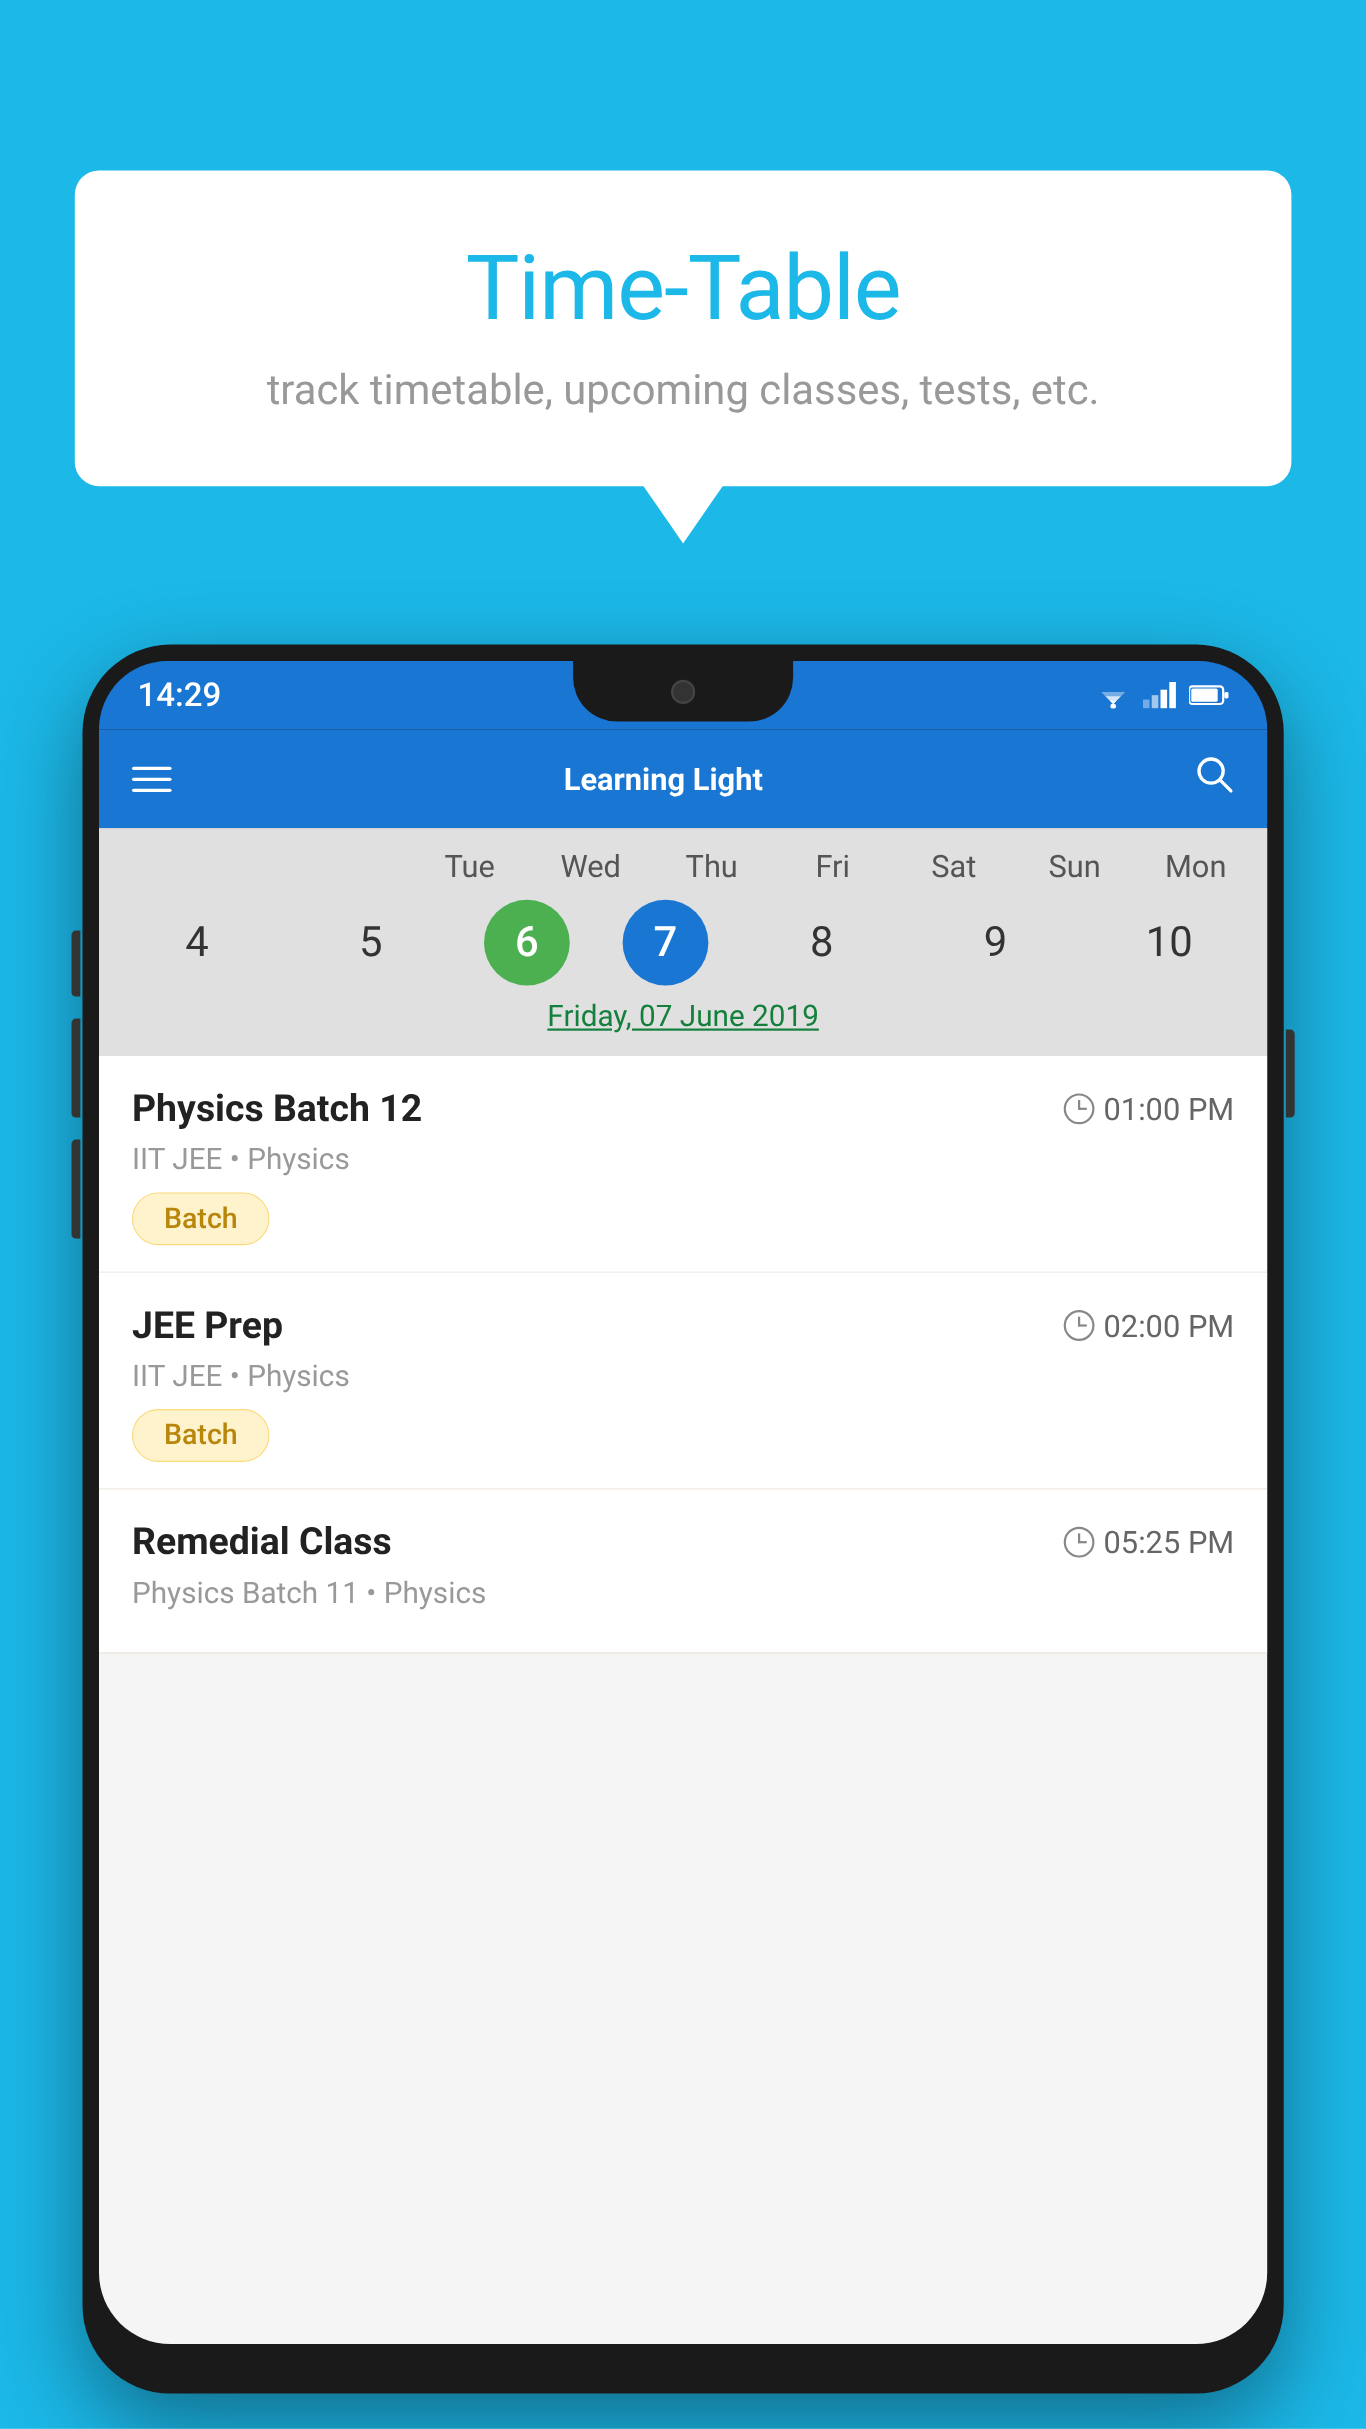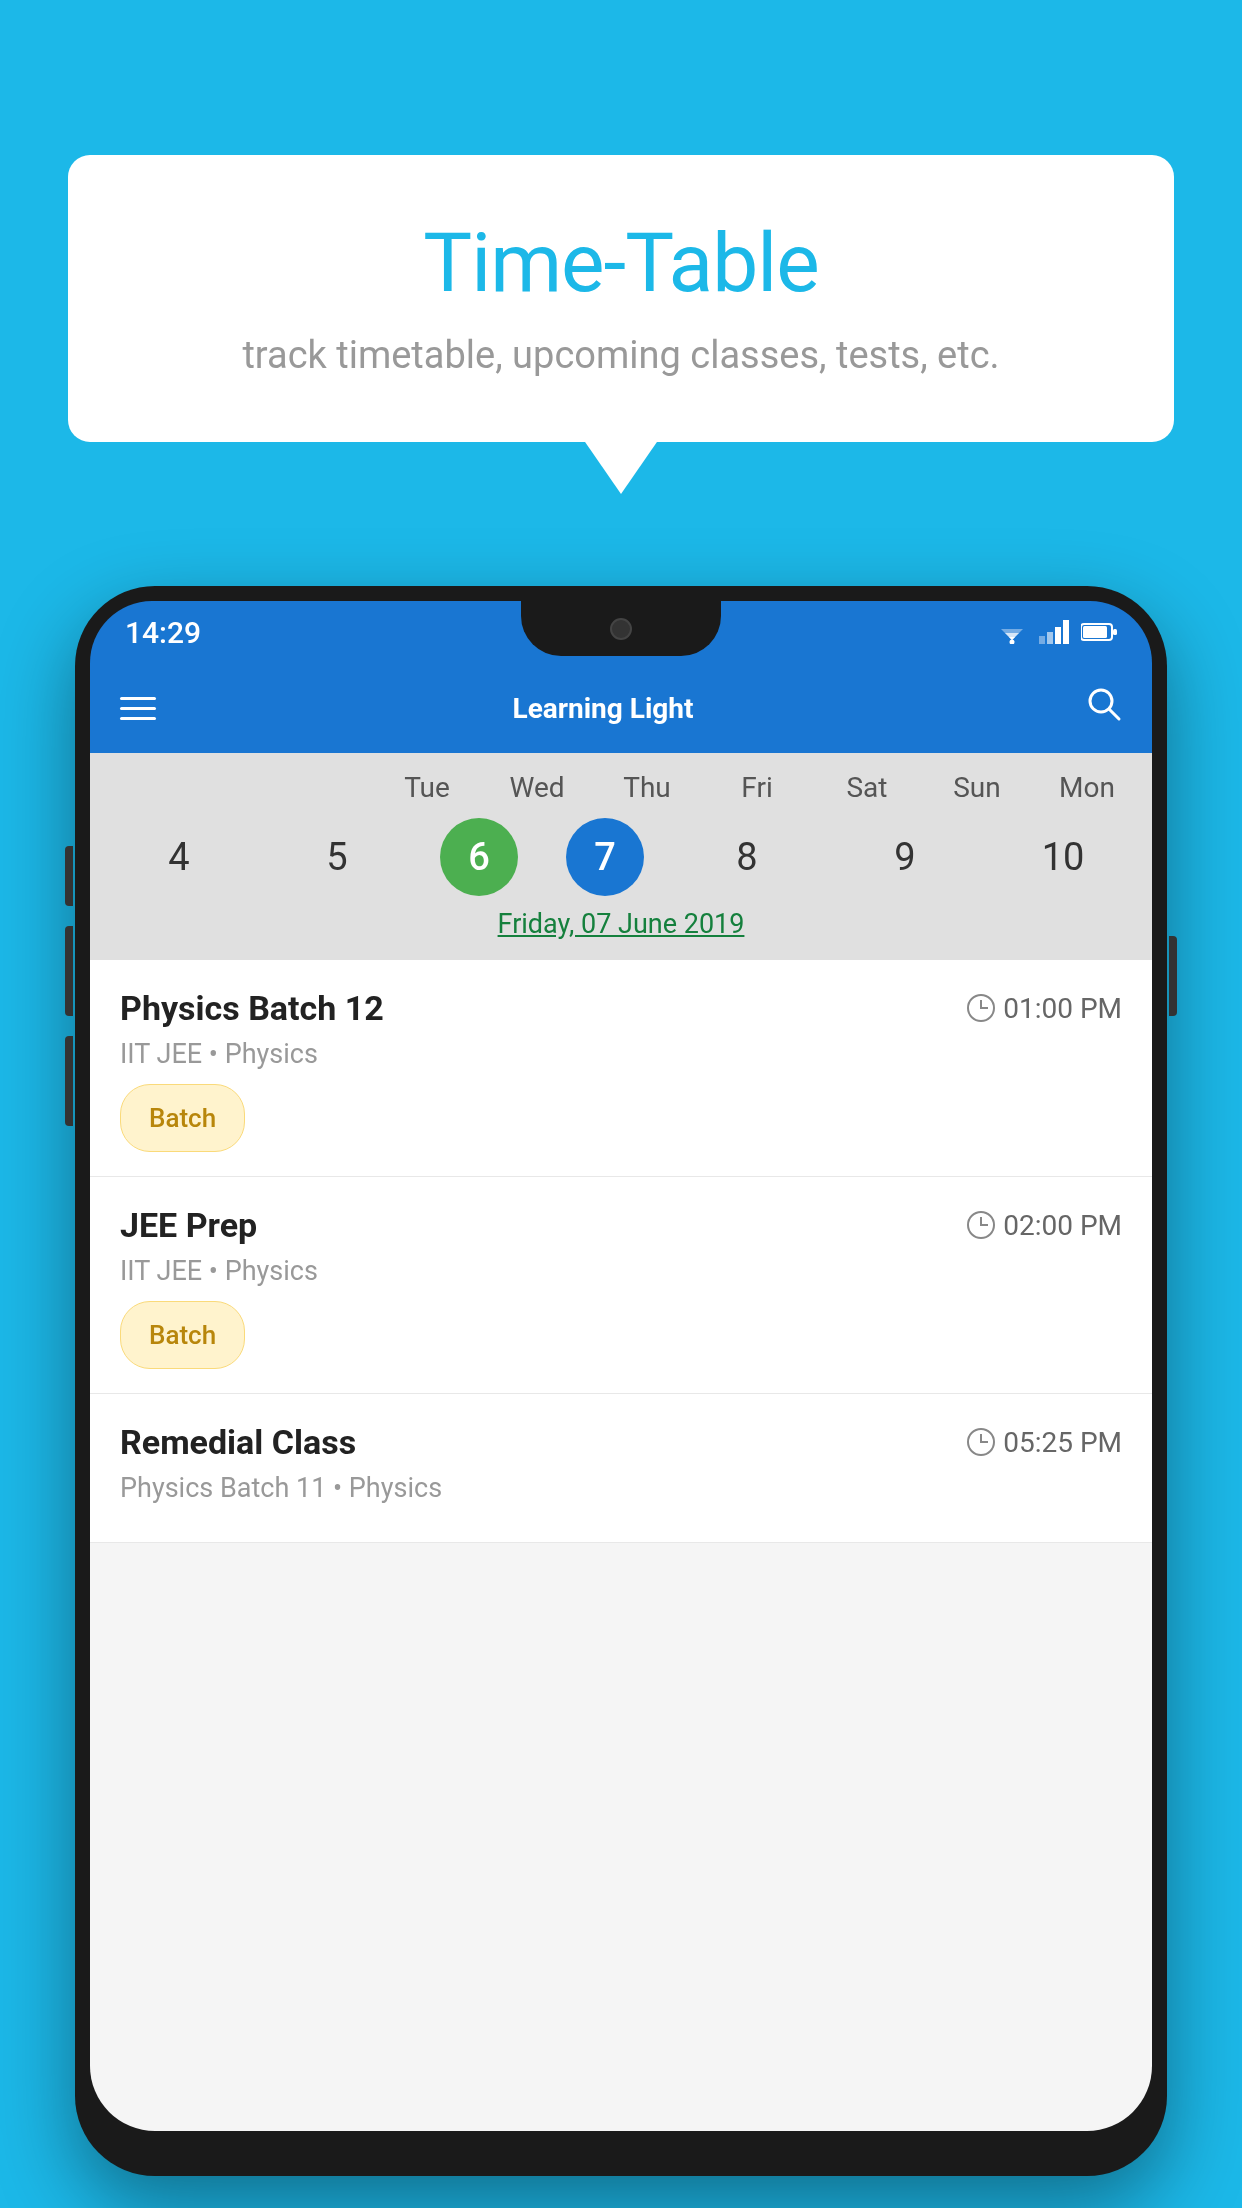--- a/index.html
+++ b/index.html
@@ -308,21 +308,21 @@
       font-size: 27px;
       margin-bottom: 14px;
     }
 
     .batch-tag {
       display: inline-block;
       background: #FFF3CD;
       color: #B8860B;
       border: 1.5px solid #FADA7A;
       border-radius: 30px;
-      padding: 18px 28px;
+      padding: 8px 28px;
       font-size: 26px;
       font-weight: 500;
       text-align: center;
     }
 
     
     .phone-btn-right {
       position: absolute;
       right: -10px;
       top: 350px;

